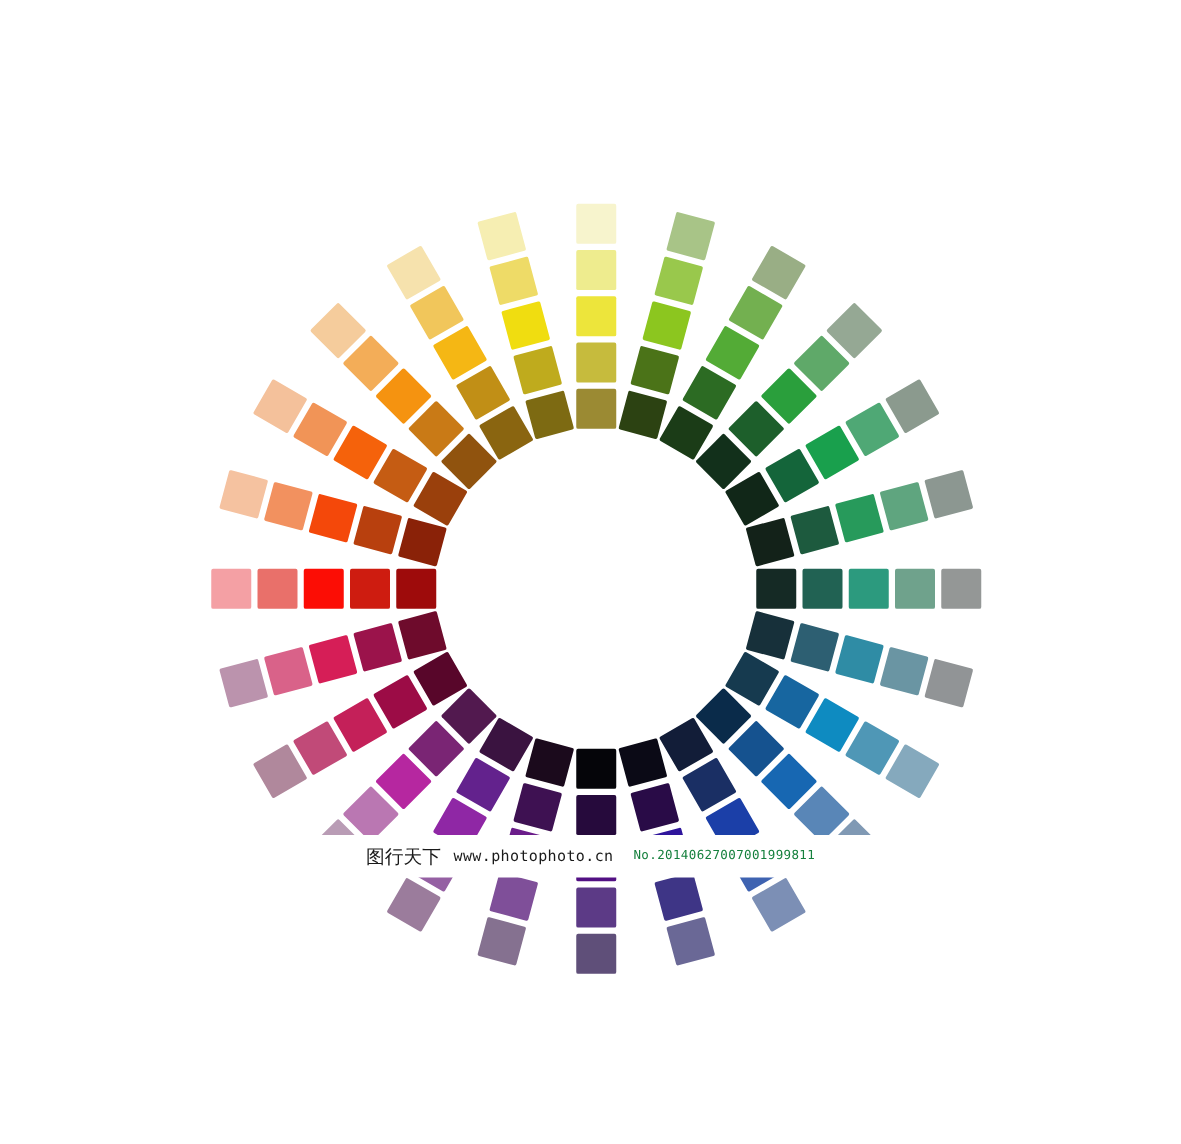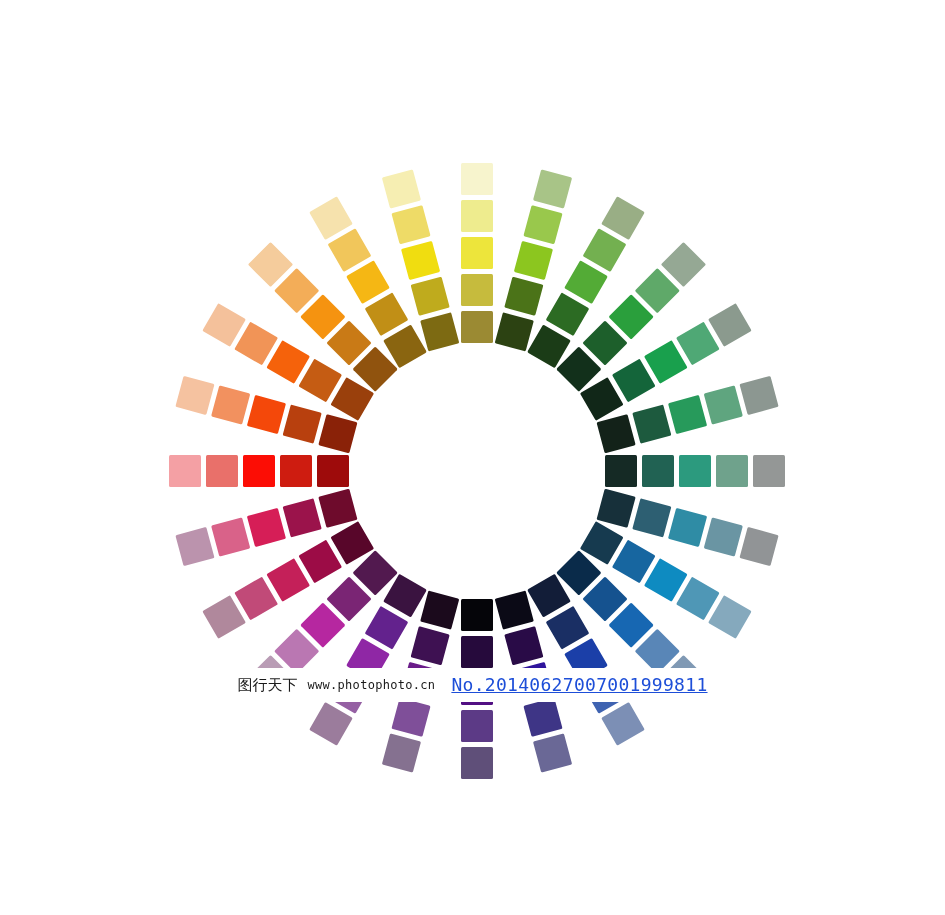--- a/index.html
+++ b/index.html
@@ -57,26 +57,25 @@
   }
   .footer-site {
     font-family: "DejaVu Sans Mono", monospace;
     font-size: 12px;
     color: #1a1a1a;
     letter-spacing: 0.3px;
     line-height: 1;
   }
   .footer-id {
     font-family: "DejaVu Sans Mono", monospace;
-    font-size: 18px;
-    color: #1d4ed8;
+    font-size: 10px;
+    color: #15803d;
     letter-spacing: 0.3px;
     line-height: 1;
     margin-left: 6px;
-    text-decoration: underline;
   }
 </style>
 </head>
 <body>
 
 <div id="canvas-wrap">
   <svg id="wheel-svg" viewBox="0 0 945 915" xmlns="http://www.w3.org/2000/svg">
     <rect x="0" y="0" width="945" height="915" fill="#ffffff"></rect>
     <g id="swatch-layer">
         <g>

